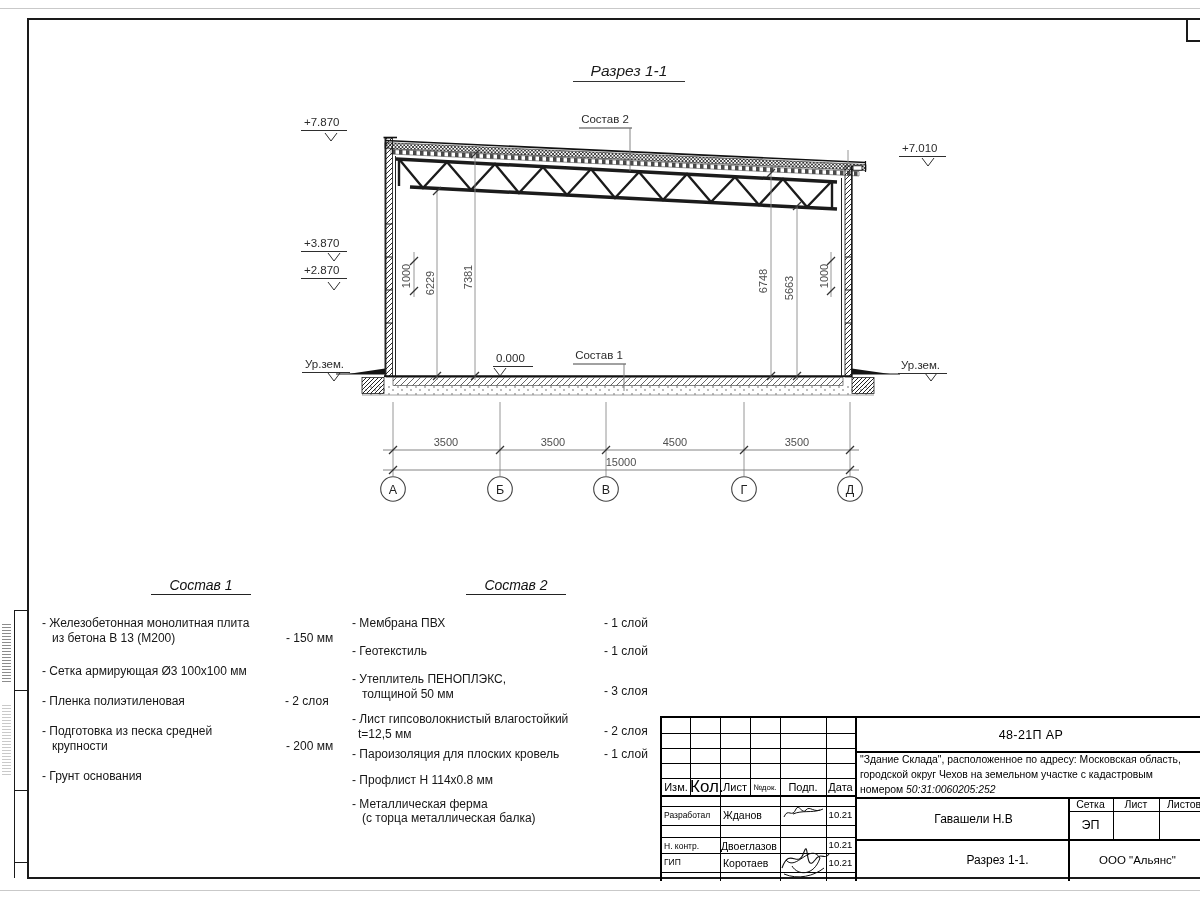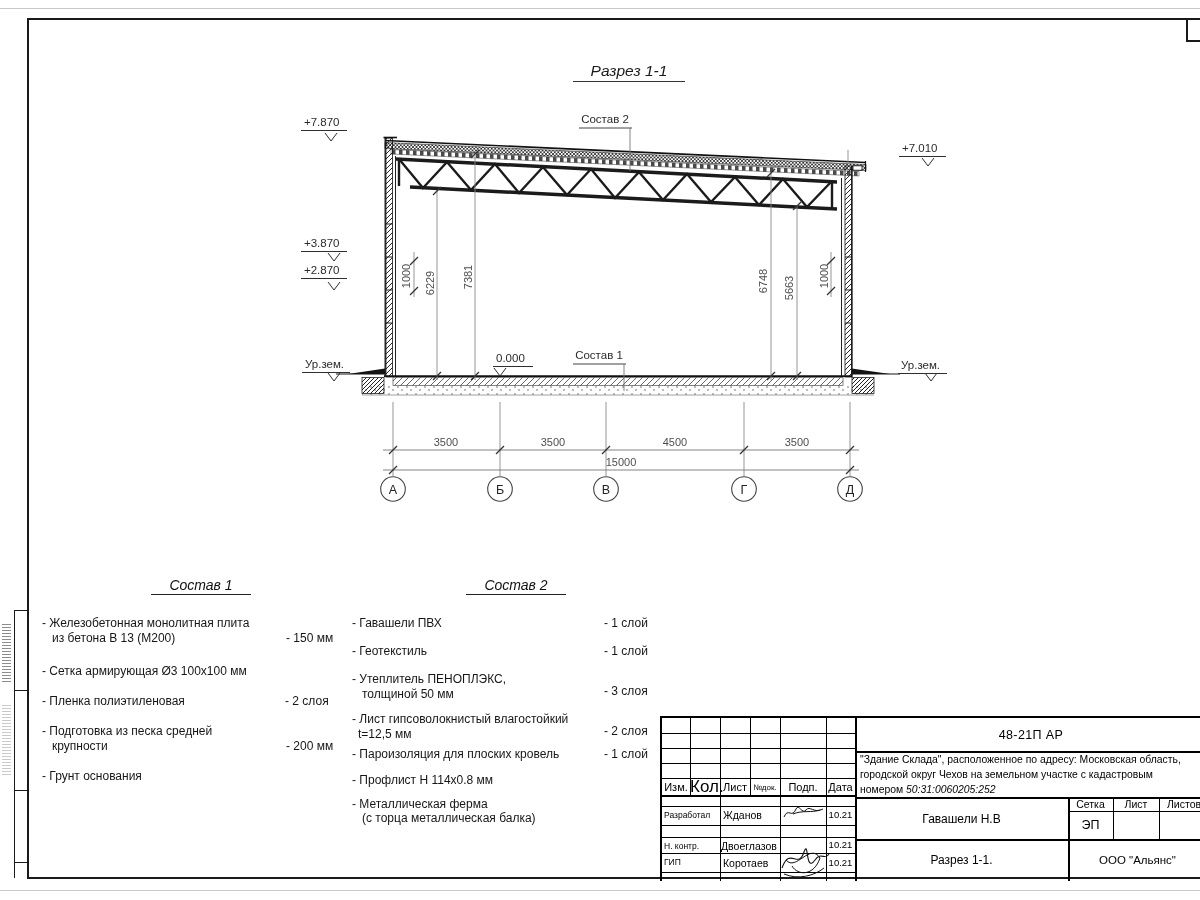--- a/index.html
+++ b/index.html
@@ -240,21 +240,21 @@
     <div class="li" style="left:42px;top:694px;">- Пленка полиэтиленовая</div>
     <div class="li" style="left:285px;top:694px;">-  2 слоя</div>
     <div class="li" style="left:42px;top:724px;">- Подготовка из песка средней</div>
     <div class="li" style="left:52px;top:739px;">крупности</div>
     <div class="li" style="left:286px;top:739px;">- 200 мм</div>
     <div class="li" style="left:42px;top:769px;">- Грунт основания</div>
   </div>
 
   <div>
     <div class="list-head" style="left:466px;top:577px;">Состав 2</div>
-    <div class="li" style="left:352px;top:616px;">- Гавашели ПВХ</div>
+    <div class="li" style="left:352px;top:616px;">- Мембрана ПВХ</div>
     <div class="li" style="left:604px;top:616px;">- 1 слой</div>
     <div class="li" style="left:352px;top:644px;">- Геотекстиль</div>
     <div class="li" style="left:604px;top:644px;">- 1 слой</div>
     <div class="li" style="left:352px;top:672px;">- Утеплитель ПЕНОПЛЭКС,</div>
     <div class="li" style="left:362px;top:687px;">толщиной 50 мм</div>
     <div class="li" style="left:604px;top:684px;">- 3 слоя</div>
     <div class="li" style="left:352px;top:712px;">- Лист гипсоволокнистый влагостойкий</div>
     <div class="li" style="left:358px;top:727px;">t=12,5 мм</div>
     <div class="li" style="left:604px;top:724px;">- 2 слоя</div>
     <div class="li" style="left:352px;top:747px;">- Пароизоляция для плоских кровель</div>
@@ -315,22 +315,22 @@
       <path d="M8,38 C16,16 24,40 30,22 C35,8 31,44 41,30 C47,21 51,31 55,24" fill="none" stroke="#111" stroke-width="1.1"></path>
       <path d="M12,30 C22,42 36,12 46,28 C40,46 24,46 18,36 M10,44 C24,50 40,46 50,38" fill="none" stroke="#111" stroke-width="1"></path>
     </svg>
 
     <div class="cellc" style="left:193px;top:4px;width:352px;height:26px;line-height:26px;font-size:12.5px;letter-spacing:.4px;">48-21П АР</div>
     <div class="tbt" style="left:198px;top:36px;font-size:10.4px;">"Здание Склада", расположенное по адресу: Московская область,</div>
     <div class="tbt" style="left:198px;top:51px;font-size:10.4px;">городской округ Чехов на земельном участке с кадастровым</div>
     <div class="tbt" style="left:198px;top:66px;font-size:10.4px;">
       <span>номером </span><span style="font-style:italic;">50:31:0060205:252</span>
     </div>
-    <div class="cellc" style="left:193px;top:82px;width:213px;height:38px;line-height:38px;font-size:12px;">Гавашели Н.В</div>
+    <div class="cellc" style="left:193px;top:82px;width:213px;height:38px;line-height:38px;font-size:12px;padding-left:12px;">Гавашели Н.В</div>
     <div class="cellc" style="left:406px;top:80px;width:45px;height:13px;line-height:13px;font-size:10.5px;">Сетка</div>
     <div class="cellc" style="left:451px;top:80px;width:46px;height:13px;line-height:13px;font-size:10.5px;">Лист</div>
     <div class="cellc" style="left:497px;top:80px;width:50px;height:13px;line-height:13px;font-size:10.5px;">Листов</div>
     <div class="cellc" style="left:406px;top:93px;width:45px;height:28px;line-height:28px;font-size:12.5px;">ЭП</div>
-    <div class="cellc" style="left:193px;top:121px;width:213px;height:42px;line-height:42px;font-size:12px;">Разрез 1-1.</div>
+    <div class="cellc" style="left:193px;top:121px;width:213px;height:42px;line-height:42px;font-size:12px;padding-left:36px;">Разрез 1-1.</div>
     <div class="cellc" style="left:406px;top:121px;width:139px;height:42px;line-height:42px;font-size:11.5px;">ООО "Альянс"</div>
   </div>
 
 </div>
 
 </body></html>

